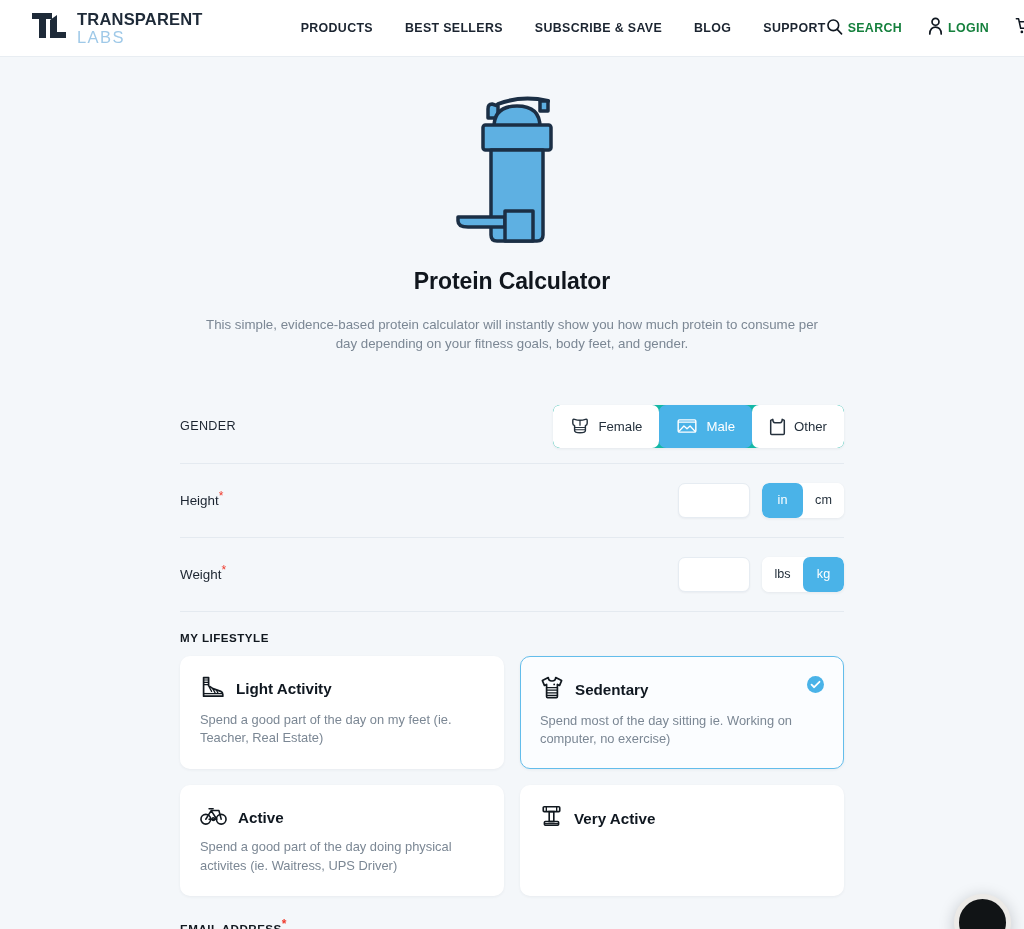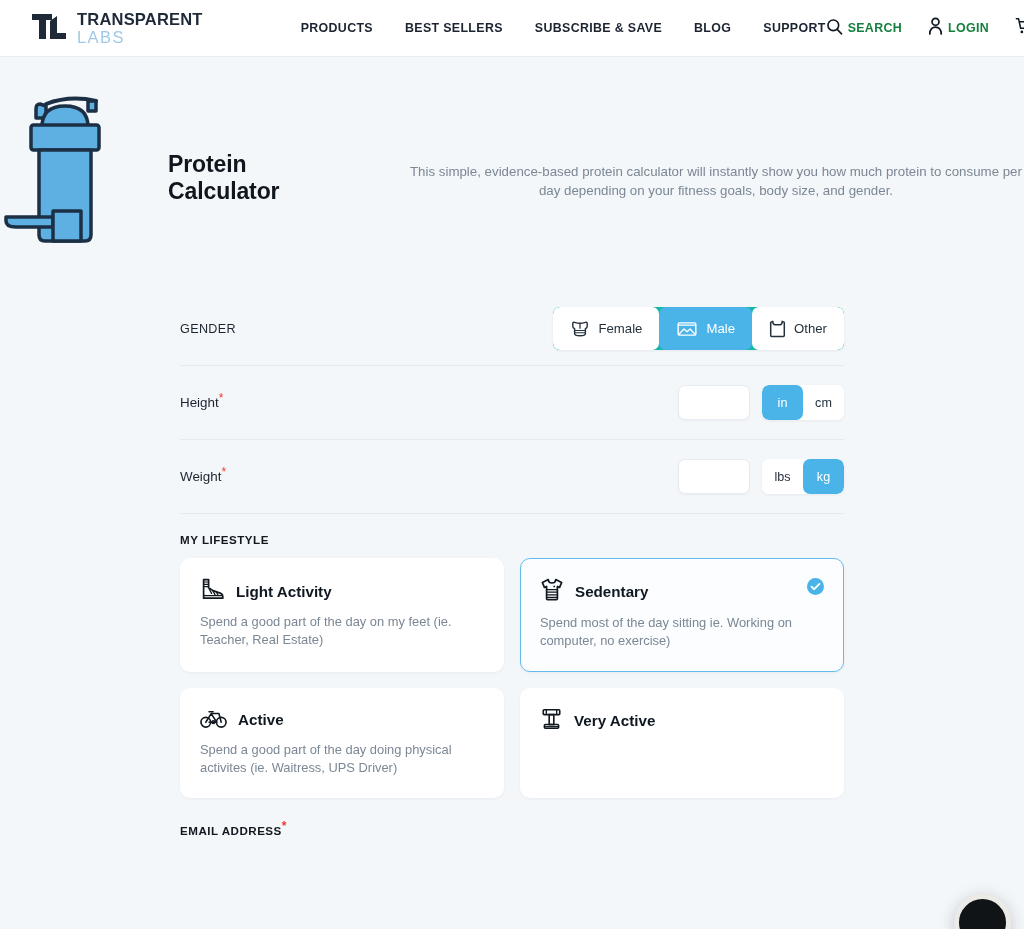--- a/index.html
+++ b/index.html
@@ -24,21 +24,21 @@
     display: flex;
     align-items: center;
     padding: 0 26px 0 30px;
     border-bottom: 1px solid #e8edf2;
     position: relative;
     z-index: 20;
   }
 
   .brand {
     display: flex;
-    align-items: flex-end;
+    align-items: flex-start;
     gap: 9px;
     flex-shrink: 0;
   }
   .brand-mark { display: block; }
   .brand-words {
     display: flex;
     flex-direction: column;
     line-height: 1;
   }
   .brand-top {
@@ -95,23 +95,22 @@
   .page {
     width: 1024px;
     height: 872px;
     background: #f4f7fa;
     position: relative;
   }
 
   .hero {
     padding-top: 30px;
     display: flex;
-    flex-direction: row;
-    align-items: center;
-    gap: 48px;
+    flex-direction: column;
+    align-items: center;
   }
   .hero-art { display: block; }
 
   .page-title {
     margin-top: 12px;
     font-size: 23px;
     font-weight: 700;
     color: #10161d;
     letter-spacing: -0.1px;
   }
@@ -392,21 +391,21 @@
 
         <path d="M39 63 L91 63 L91 148 Q91 154 85 154 L45 154 Q39 154 39 148 Z" fill="#5eb0e2" stroke="#1b2f45" stroke-width="3.5" stroke-linejoin="round"></path>
 
         <path d="M6 130 L53 130 L53 140 L16 140 Q6 140 6 134 Z" fill="#5eb0e2" stroke="#1b2f45" stroke-width="3.5" stroke-linejoin="round"></path>
 
         <path d="M53 124 L81 124 L81 154 L53 154 Z" fill="#5eb0e2" stroke="#1b2f45" stroke-width="3.5" stroke-linejoin="round"></path>
       </svg>
     </span>
 
     <h1 class="page-title">Protein Calculator</h1>
-    <p class="page-subtitle">This simple, evidence-based protein calculator will instantly show you how much protein to consume per day depending on your fitness goals, body size, and gender.</p>
+    <p class="page-subtitle">This simple, evidence-based protein calculator will instantly show you how much protein to consume per day depending on your fitness goals, body feet, and gender.</p>
   </section>
 
   <div class="form-wrap">
 
     <div class="field-row">
       <span class="field-label caps">GENDER</span>
       <div class="row-control">
         <div class="seg-card">
 
           <div class="seg-opt">

